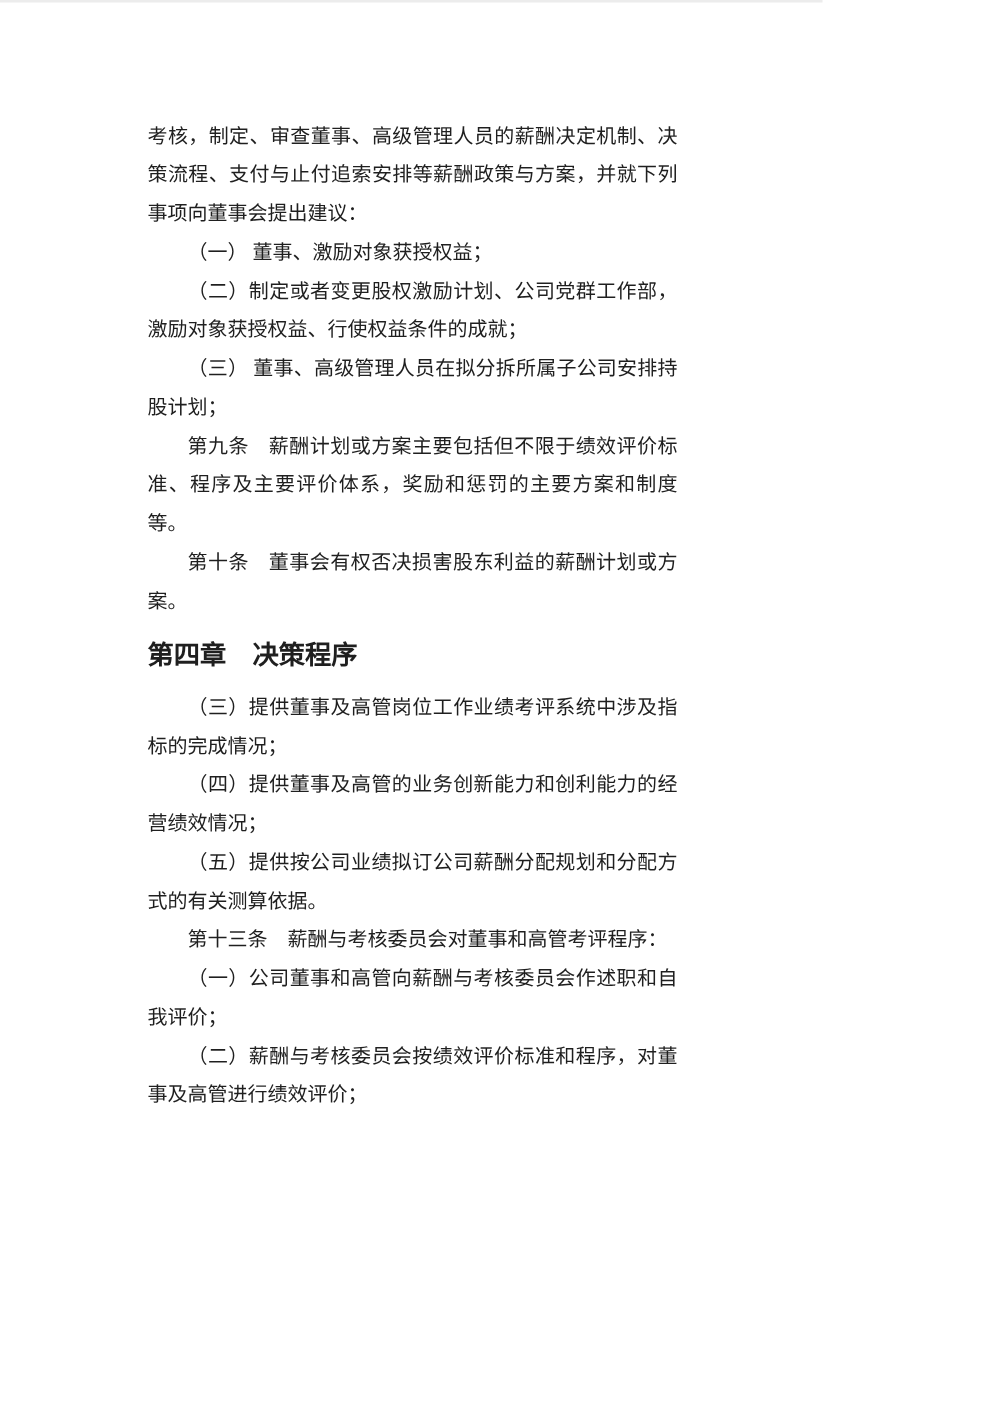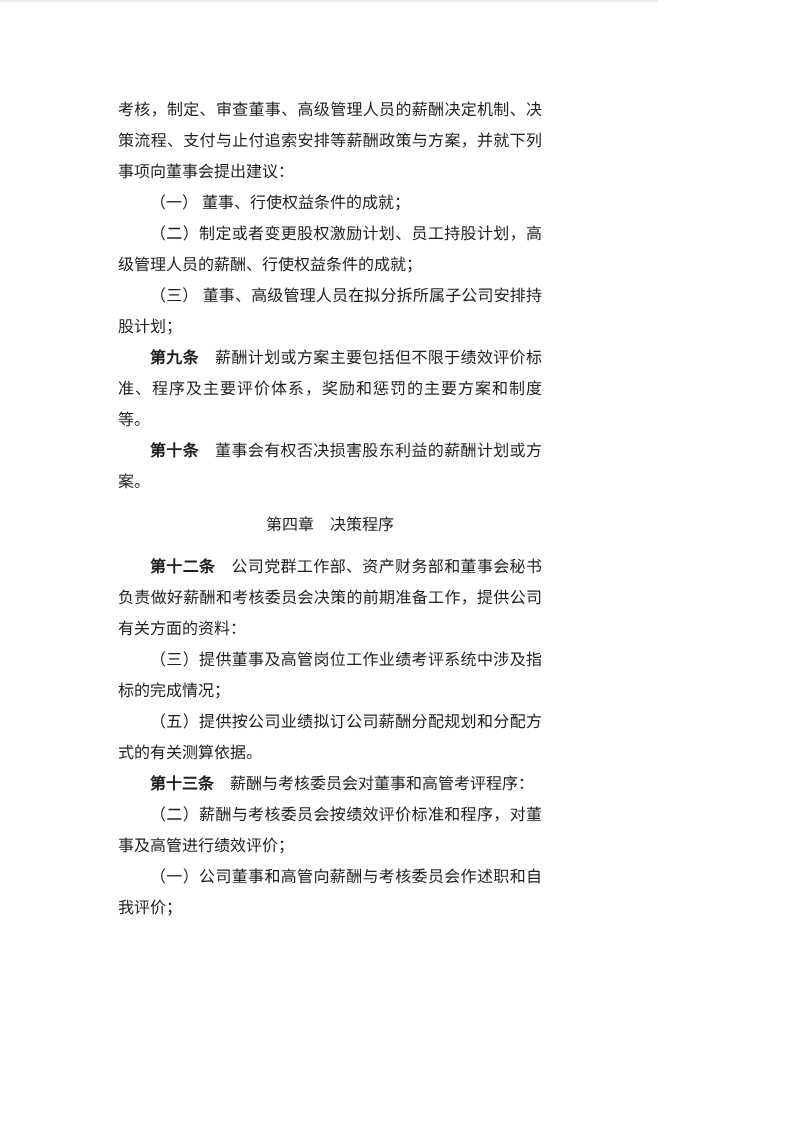--- a/index.html
+++ b/index.html
@@ -23,63 +23,62 @@
   .para {
     margin: 0;
     text-align: justify;
     text-indent: 2em;
     word-break: normal;
   }
   .para.no-indent {
     text-indent: 0;
   }
   .article-label {
-    font-weight: 700;
+    font-weight: 400;
     margin-right: 16px;
     margin-top: 45px;
   }
   .chapter {
     margin: 12px 0 11px 0;
     text-indent: 0;
-    text-align: center;
-    font-weight: 400;
-    font-size: 16px;
+    font-weight: 700;
+    font-size: 21px;
   }
 </style>
 </head>
 <body>
 
 <div class="page">
 
   <p class="para no-indent">考核，制定、审查董事、高级管理人员的薪酬决定机制、决策流程、支付与止付追索安排等薪酬政策与方案，并就下列事项向董事会提出建议：</p>
 
-  <p class="para">（一） 董事、行使权益条件的成就；</p>
+  <p class="para">（一） 董事、激励对象获授权益；</p>
 
-  <p class="para">（二）制定或者变更股权激励计划、员工持股计划，高级管理人员的薪酬、行使权益条件的成就；</p>
+  <p class="para">（二）制定或者变更股权激励计划、公司党群工作部，激励对象获授权益、行使权益条件的成就；</p>
 
   <p class="para">（三） 董事、高级管理人员在拟分拆所属子公司安排持股计划；</p>
 
 
 
   <p class="para"><span class="article-label">第九条</span><span>薪酬计划或方案主要包括但不限于绩效评价标准、程序及主要评价体系，奖励和惩罚的主要方案和制度等。</span></p>
 
   <p class="para"><span class="article-label">第十条</span><span>董事会有权否决损害股东利益的薪酬计划或方案。</span></p>
 
 
   <p class="para chapter">第四章　决策程序</p>
 
-  <p class="para"><span class="article-label">第十二条</span><span>公司党群工作部、资产财务部和董事会秘书负责做好薪酬和考核委员会决策的前期准备工作，提供公司有关方面的资料：</span></p>
 
 
 
   <p class="para">（三）提供董事及高管岗位工作业绩考评系统中涉及指标的完成情况；</p>
 
+  <p class="para">（四）提供董事及高管的业务创新能力和创利能力的经营绩效情况；</p>
 
   <p class="para">（五）提供按公司业绩拟订公司薪酬分配规划和分配方式的有关测算依据。</p>
 
   <p class="para"><span class="article-label">第十三条</span><span>薪酬与考核委员会对董事和高管考评程序：</span></p>
 
+  <p class="para">（一）公司董事和高管向薪酬与考核委员会作述职和自我评价；</p>
+
   <p class="para">（二）薪酬与考核委员会按绩效评价标准和程序，对董事及高管进行绩效评价；</p>
-
-  <p class="para">（一）公司董事和高管向薪酬与考核委员会作述职和自我评价；</p>
 
 
 </div>
 
 </body></html>

